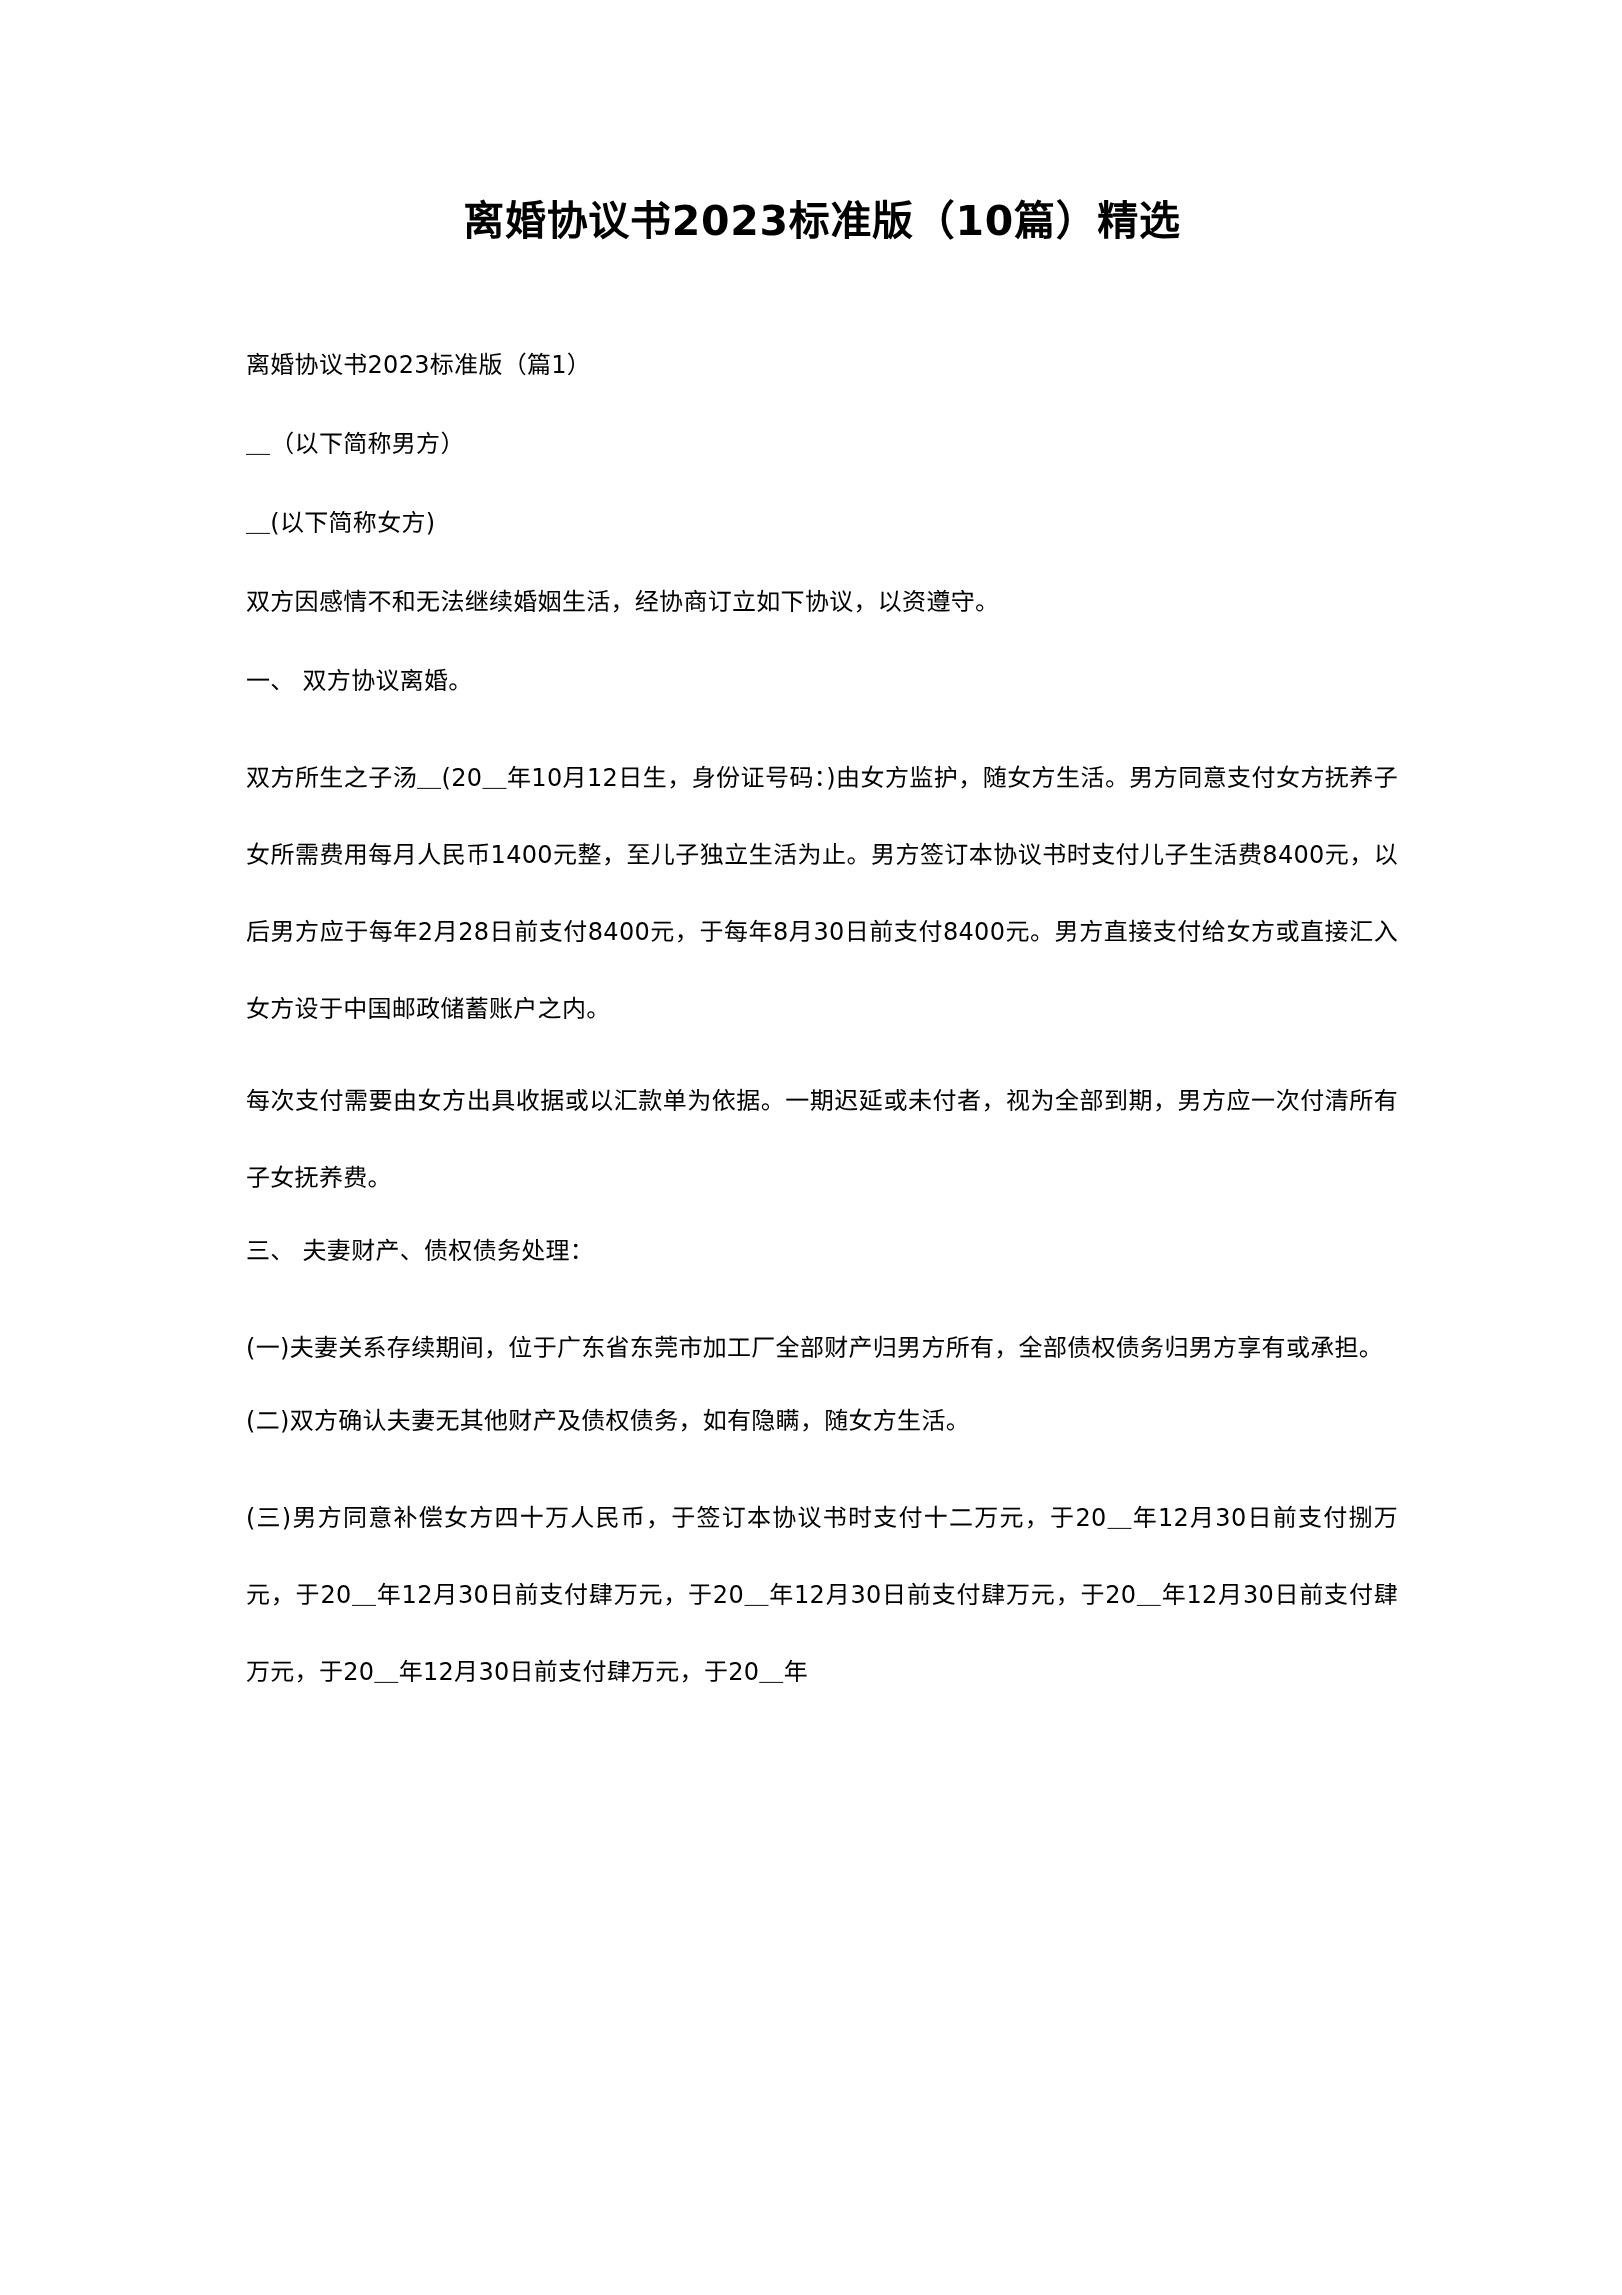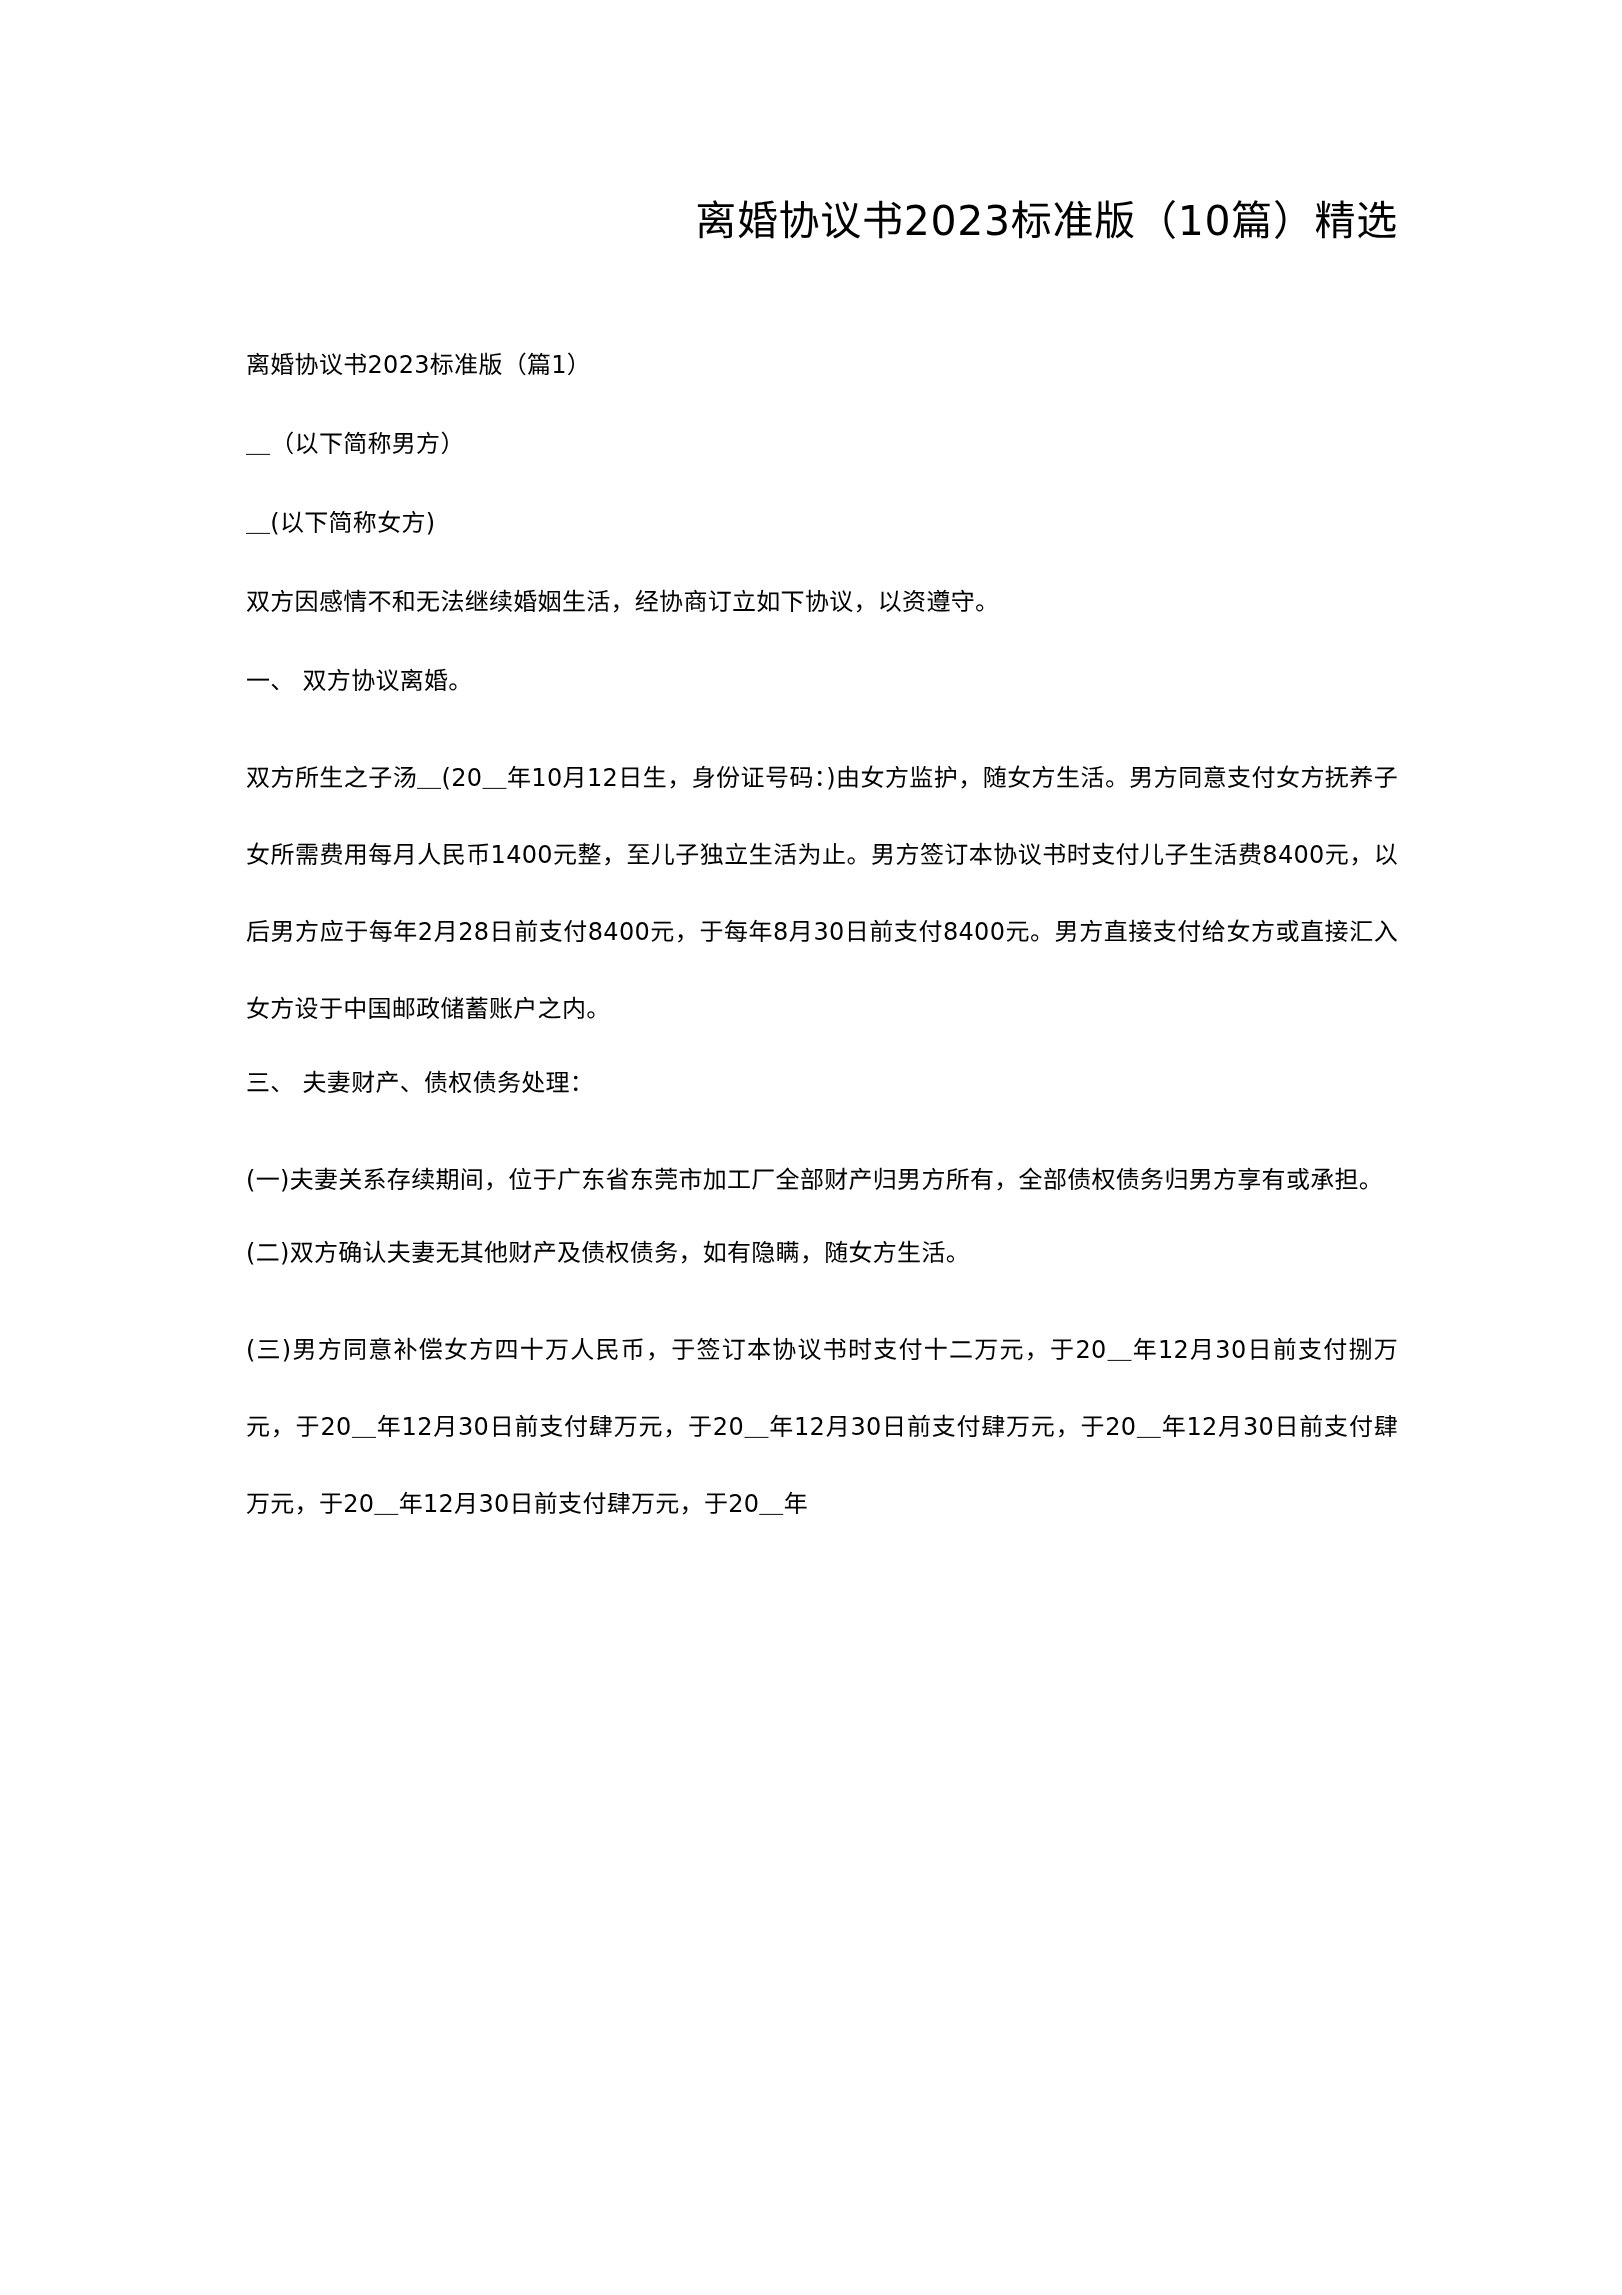--- a/index.html
+++ b/index.html
@@ -22,24 +22,24 @@
     overflow: hidden;
   }
   .content {
     position: absolute;
     left: 246px;
     top: 0;
     width: 1152px;
   }
   .doc-title {
     font-size: 41px;
-    font-weight: 400;
+    font-weight: 700;
     line-height: 1.25;
     letter-spacing: 0.7px;
-    text-align: right;
+    text-align: center;
     margin: 0;
     padding-top: 196px;
     padding-bottom: 0;
     white-space: nowrap;
   }
   .body-block {
     margin-top: 98px;
   }
   .para {
     font-size: 24px;
@@ -74,20 +74,21 @@
 
       <p class="para">＿(以下简称女方)</p>
 
       <p class="para">双方因感情不和无法继续婚姻生活，经协商订立如下协议，以资遵守。</p>
 
       <p class="para num">一、 双方协议离婚。</p>
 
 
       <p class="para flow-last">双方所生之子汤＿(20＿年10月12日生，身份证号码：)由女方监护，随女方生活。男方同意支付女方抚养子女所需费用每月人民币1400元整，至儿子独立生活为止。男方签订本协议书时支付儿子生活费8400元，以后男方应于每年2月28日前支付8400元，于每年8月30日前支付8400元。男方直接支付给女方或直接汇入女方设于中国邮政储蓄账户之内。</p>
 
+      <p class="para flow-last">每次支付需要由女方出具收据或以汇款单为依据。一期迟延或未付者，视为全部到期，男方应一次付清所有子女抚养费。</p>
 
 
       <p class="para num">三、 夫妻财产、债权债务处理：</p>
 
       <p class="para flow-last">(一)夫妻关系存续期间，位于广东省东莞市加工厂全部财产归男方所有，全部债权债务归男方享有或承担。</p>
 
       <p class="para">(二)双方确认夫妻无其他财产及债权债务，如有隐瞒，随女方生活。</p>
 
       <p class="para flow-last">(三)男方同意补偿女方四十万人民币，于签订本协议书时支付十二万元，于20＿年12月30日前支付捌万元，于20＿年12月30日前支付肆万元，于20＿年12月30日前支付肆万元，于20＿年12月30日前支付肆万元，于20＿年12月30日前支付肆万元，于20＿年</p>
 

